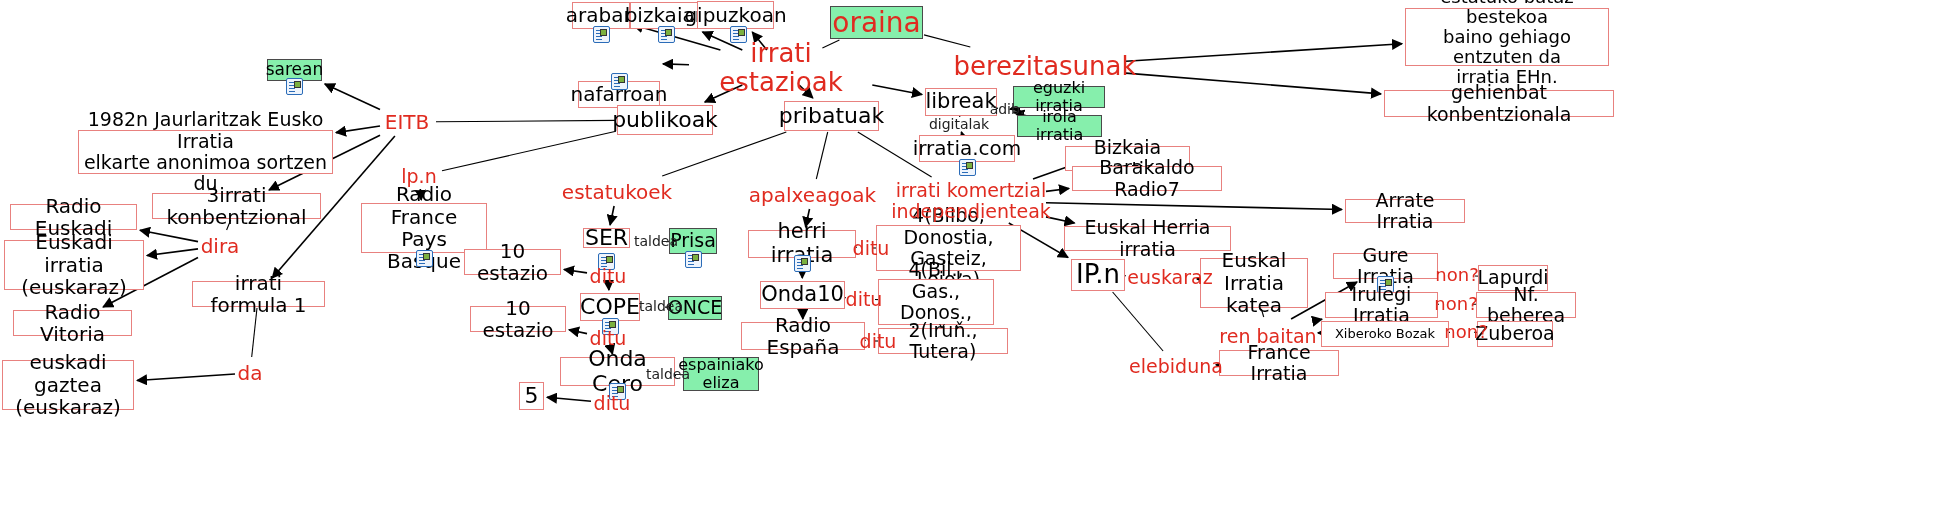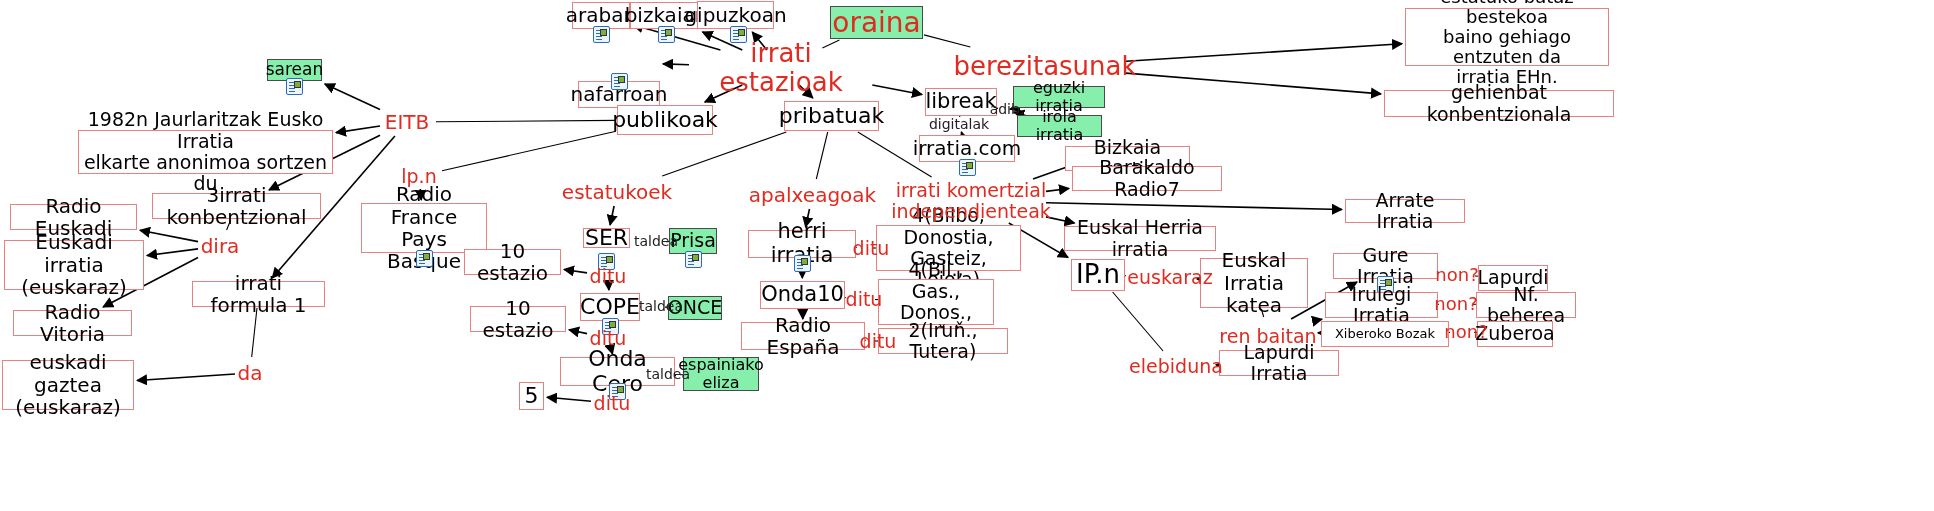--- a/index.html
+++ b/index.html
@@ -204,21 +204,21 @@
       <div class="node box-red" style="left: 925px; top: 88px; width: 72px; height: 28px; font-size: 21px;">libreak</div>
       <div class="node box-dark" style="left: 1013px; top: 86px; width: 92px; height: 22px; font-size: 16px;">eguzki irratia</div>
       <div class="node box-dark" style="left: 1017px; top: 115px; width: 85px; height: 22px; font-size: 16px;">irola irratia</div>
       <div class="node box-red" style="left: 919px; top: 135px; width: 96px; height: 27px; font-size: 20px;">irratia.com</div>
       <div class="docicon" style="left: 958.5px; top: 159px;"></div>
       <div class="node box-red" style="left: 78px; top: 130px; width: 255px; height: 44px; font-size: 19px;">1982n Jaurlaritzak Eusko Irratia
 elkarte anonimoa sortzen du</div>
       <div class="node box-red" style="left: 1065px; top: 146px; width: 125px; height: 25px; font-size: 19px;">Bizkaia irratia</div>
       <div class="node box-red" style="left: 1072px; top: 166px; width: 150px; height: 25px; font-size: 19px;">Barakaldo Radio7</div>
       <div class="node box-red" style="left: 1345px; top: 199px; width: 120px; height: 24px; font-size: 19px;">Arrate Irratia</div>
-      <div class="node box-red" style="left: 1064px; top: 226px; width: 152px; height: 25px; font-size: 19px;">Euskal Herria irratia</div>
+      <div class="node box-red" style="left: 1064px; top: 226px; width: 167px; height: 25px; font-size: 19px;">Euskal Herria irratia</div>
       <div class="node box-red" style="left: 152px; top: 193px; width: 169px; height: 26px; font-size: 20px;">3irrati konbentzional</div>
       <div class="node box-red" style="left: 10px; top: 204px; width: 127px; height: 26px; font-size: 20px;">Radio Euskadi</div>
       <div class="node box-red" style="left: 4px; top: 240px; width: 140px; height: 50px; font-size: 20px;">Euskadi irratia
 (euskaraz)</div>
       <div class="node box-red" style="left: 13px; top: 310px; width: 119px; height: 26px; font-size: 20px;">Radio Vitoria</div>
       <div class="node box-red" style="left: 2px; top: 360px; width: 132px; height: 50px; font-size: 20px;">euskadi gaztea
 (euskaraz)</div>
       <div class="node box-red" style="left: 192px; top: 281px; width: 133px; height: 26px; font-size: 20px;">irrati formula 1</div>
       <div class="node box-red" style="left: 361px; top: 203px; width: 126px; height: 50px; font-size: 20px;">Radio France
 Pays Basque</div>
@@ -249,21 +249,21 @@
       <div class="node box-red" style="left: 1071px; top: 259px; width: 54px; height: 32px; font-size: 26px;">IP.n</div>
       <div class="node box-red" style="left: 1200px; top: 258px; width: 108px; height: 50px; font-size: 20px;">Euskal Irratia
 katea</div>
       <div class="node box-red" style="left: 1333px; top: 253px; width: 105px; height: 26px; font-size: 19px;">Gure Irratia</div>
       <div class="docicon" style="left: 1377px; top: 276px;"></div>
       <div class="node box-red" style="left: 1478px; top: 265px; width: 70px; height: 26px; font-size: 19px;">Lapurdi</div>
       <div class="node box-red" style="left: 1325px; top: 292px; width: 113px; height: 26px; font-size: 19px;">Irulegi Irratia</div>
       <div class="node box-red" style="left: 1476px; top: 292px; width: 100px; height: 26px; font-size: 19px;">Nf. beherea</div>
       <div class="node box-red" style="left: 1321px; top: 321px; width: 128px; height: 26px; font-size: 13px;">Xiberoko Bozak</div>
       <div class="node box-red" style="left: 1477px; top: 321px; width: 76px; height: 26px; font-size: 19px;">Zuberoa</div>
-      <div class="node box-red" style="left: 1219px; top: 350px; width: 120px; height: 26px; font-size: 19px;">Lapurdi Irratia</div>
+      <div class="node box-red" style="left: 1219px; top: 350px; width: 120px; height: 26px; font-size: 19px;">France Irratia</div>
       <div class="link-label" style="left: 690px; top: 51px; width: 182px; height: 33px; font-size: 26px;">irrati estazioak</div>
       <div class="link-label" style="left: 965px; top: 50px; width: 160px; height: 33px; font-size: 26px;">berezitasunak</div>
       <div class="link-label link-label-dark" style="left: 988px; top: 101px; width: 38px; height: 18px; font-size: 14px;">adib.</div>
       <div class="link-label link-label-dark" style="left: 928px; top: 116px; width: 62px; height: 18px; font-size: 14px;">digitalak</div>
       <div class="link-label" style="left: 381px; top: 109px; width: 52px; height: 26px; font-size: 20px;">EITB</div>
       <div class="link-label" style="left: 897px; top: 180px; width: 148px; height: 42px; font-size: 19px;">irrati komertzial
 independienteak</div>
       <div class="link-label" style="left: 399px; top: 164px; width: 40px; height: 24px; font-size: 19px;">lp.n</div>
       <div class="link-label" style="left: 561px; top: 179px; width: 112px; height: 26px; font-size: 20px;">estatukoek</div>
       <div class="link-label" style="left: 749px; top: 182px; width: 127px; height: 26px; font-size: 20px;">apalxeagoak</div>

